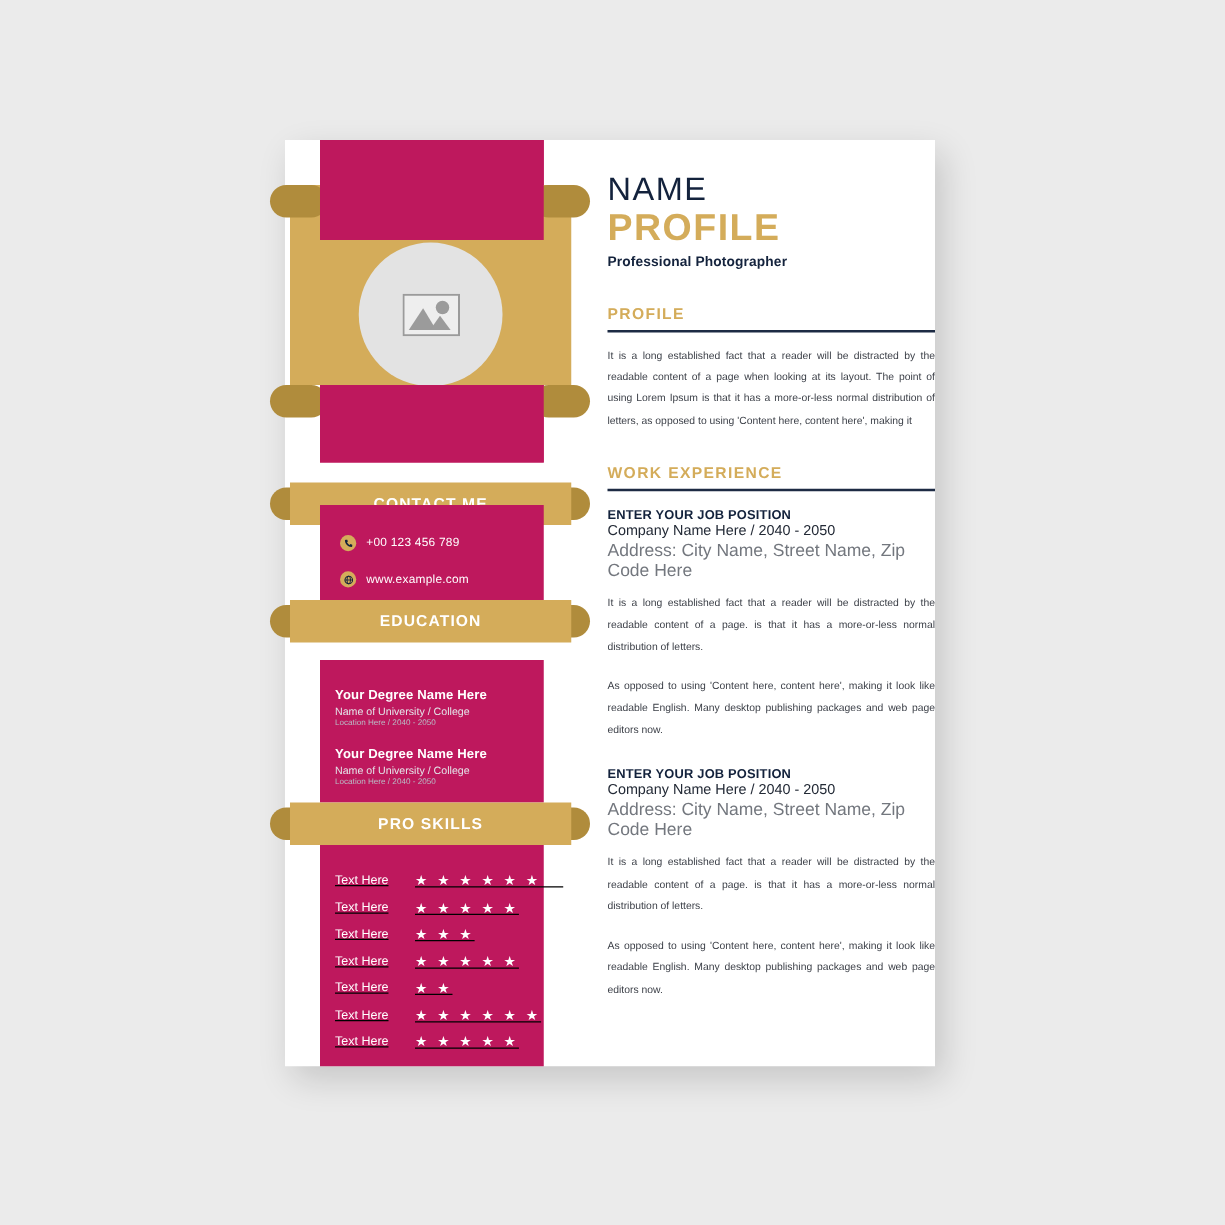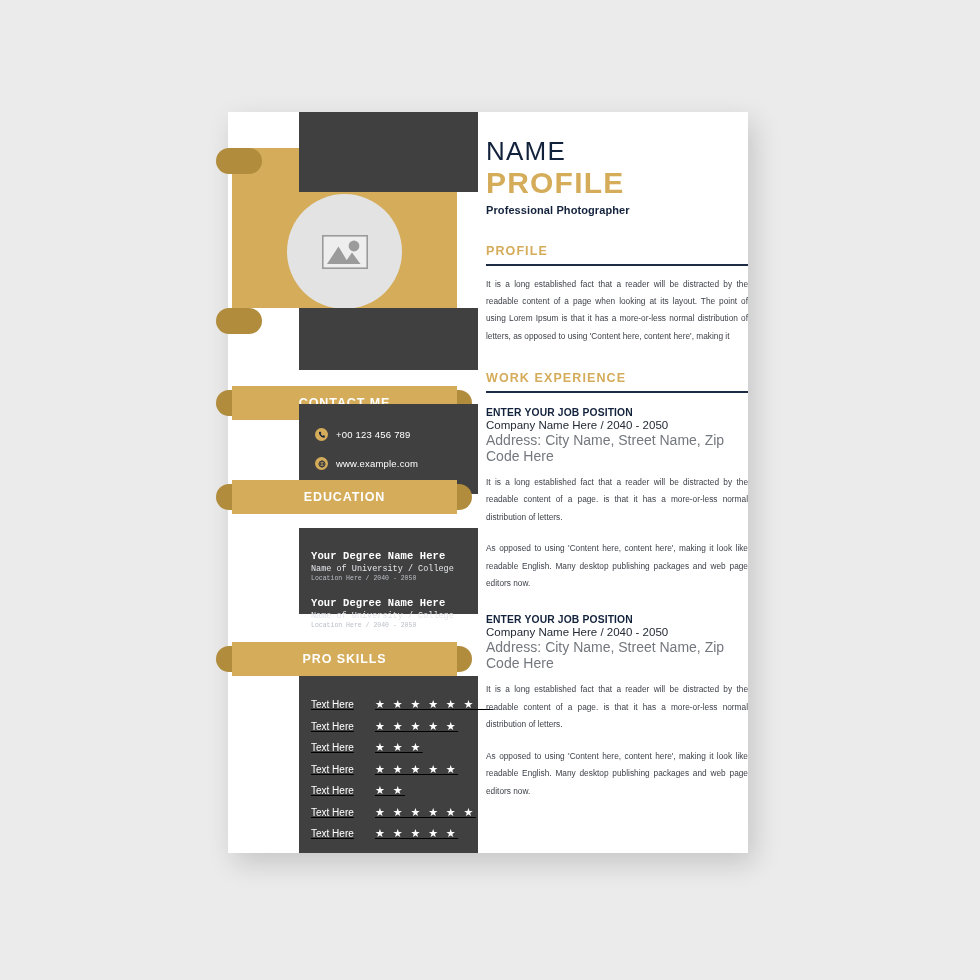--- a/index.html
+++ b/index.html
@@ -33,22 +33,21 @@
     top: 0;
     width: 232px;
     height: 741px;
   }
 
   
   .navy-panel {
     position: absolute;
     left: 28px;
     width: 179px;
-    background: #404040;
-    margin-left: 43px;
+    background: #be185d;
   }
 
   
   .gold-photo-block {
     position: absolute;
     left: 4px;
     width: 225px;
     background: #d4ac5a;
   }
 
@@ -332,21 +331,21 @@
     </div>
 
     <div class="ribbon" style="top:368px;">
       <div class="tail left"></div>
       <div class="tail right"></div>
       <div class="band">
         <span class="band-title">EDUCATION</span>
       </div>
     </div>
 
-    <div class="navy-panel" style="top:416px; height:86px;font-family:Liberation Mono, monospace;">
+    <div class="navy-panel" style="top:416px; height:114px;">
       <div class="edu-list" style="top:22px; left:12px;">
         <div class="edu-item">
           <div class="edu-degree">Your Degree Name Here</div>
           <div class="edu-school">Name of University / College</div>
           <div class="edu-loc">Location Here / 2040 - 2050</div>
         </div>
         <div class="edu-item">
           <div class="edu-degree">Your Degree Name Here</div>
           <div class="edu-school">Name of University / College</div>
           <div class="edu-loc">Location Here / 2040 - 2050</div>

